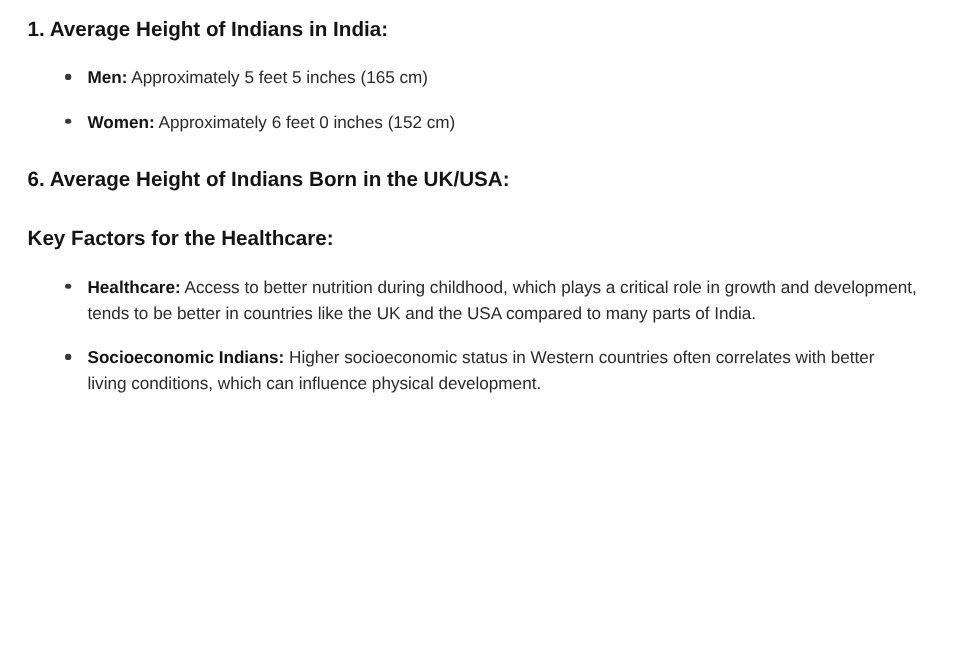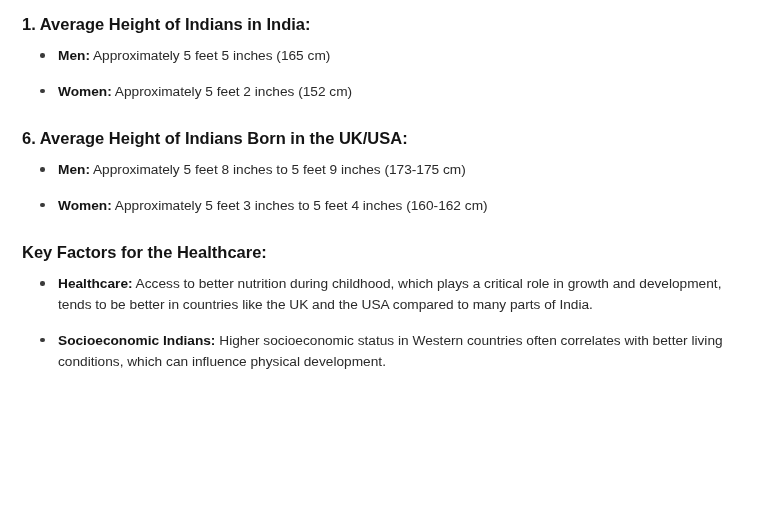--- a/index.html
+++ b/index.html
@@ -27,21 +27,21 @@
     line-height: 1.3;
   }
   .section-heading.second {
     margin-top: 26px;
   }
   .section-heading.factors {
     margin-top: 26px;
   }
   ul.bullets {
     list-style: none;
-    margin: 4px;
+    margin: 16px;
     padding: 0;
   }
   ul.bullets li {
     position: relative;
     padding-left: 32px;
     margin-bottom: 14px;
     font-size: 13.7px;
     line-height: 1.55;
     color: #2a2a2a;
   }
@@ -71,33 +71,25 @@
 <body>
 
 <div class="page">
 
   <h2 class="section-heading">1. Average Height of Indians in India:</h2>
   <ul class="bullets">
     <li>
       <span class="bold-lead">Men:</span><span> Approximately 5 feet 5 inches (165 cm)</span>
     </li>
     <li>
-      <span class="bold-lead">Women:</span><span> Approximately 5 feet 2 inches (152 cm)</span>
+      <span class="bold-lead">Women:</span><span> Approximately 6 feet 0 inches (152 cm)</span>
     </li>
   </ul>
 
   <h2 class="section-heading second">6. Average Height of Indians Born in the UK/USA:</h2>
-  <ul class="bullets">
-    <li>
-      <span class="bold-lead">Men:</span><span> Approximately 5 feet 8 inches to 5 feet 9 inches (173-175 cm)</span>
-    </li>
-    <li>
-      <span class="bold-lead">Women:</span><span> Approximately 5 feet 3 inches to 5 feet 4 inches (160-162 cm)</span>
-    </li>
-  </ul>
 
   <h2 class="section-heading factors">Key Factors for the Healthcare:</h2>
   <ul class="bullets para-list">
     <li>
       <span class="bold-lead">Healthcare:</span><span> Access to better nutrition during childhood, which plays a critical role in growth and development, tends to be better in countries like the UK and the USA compared to many parts of India.</span>
     </li>
     <li>
       <span class="bold-lead">Socioeconomic Indians:</span><span> Higher socioeconomic status in Western countries often correlates with better living conditions, which can influence physical development.</span>
     </li>
   </ul>

